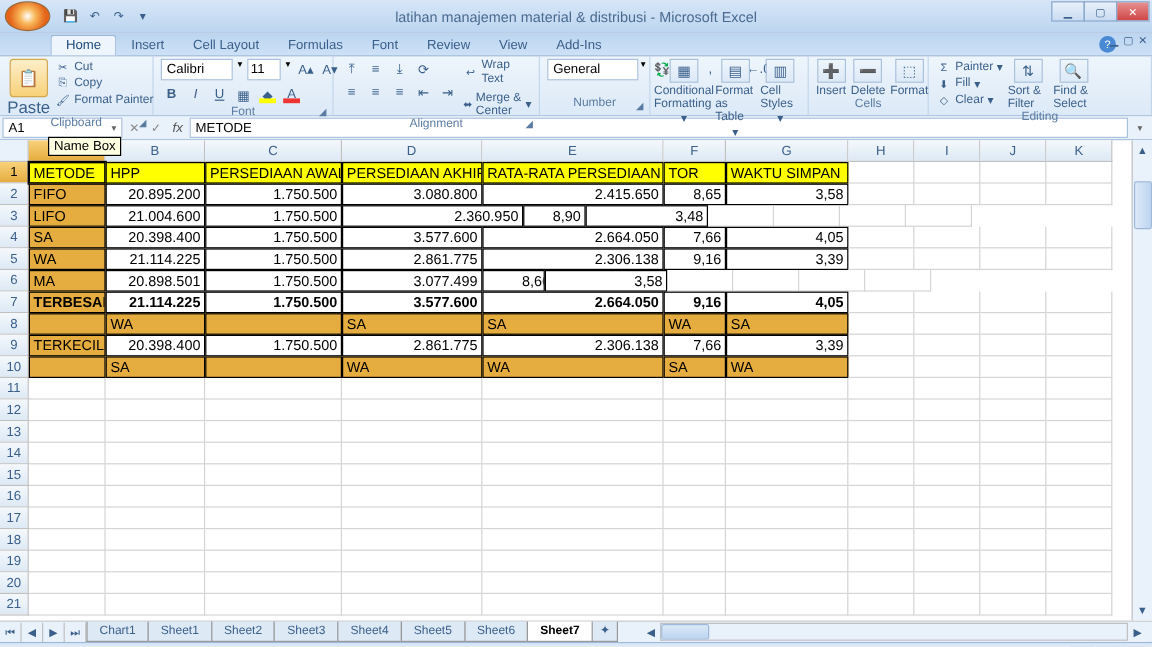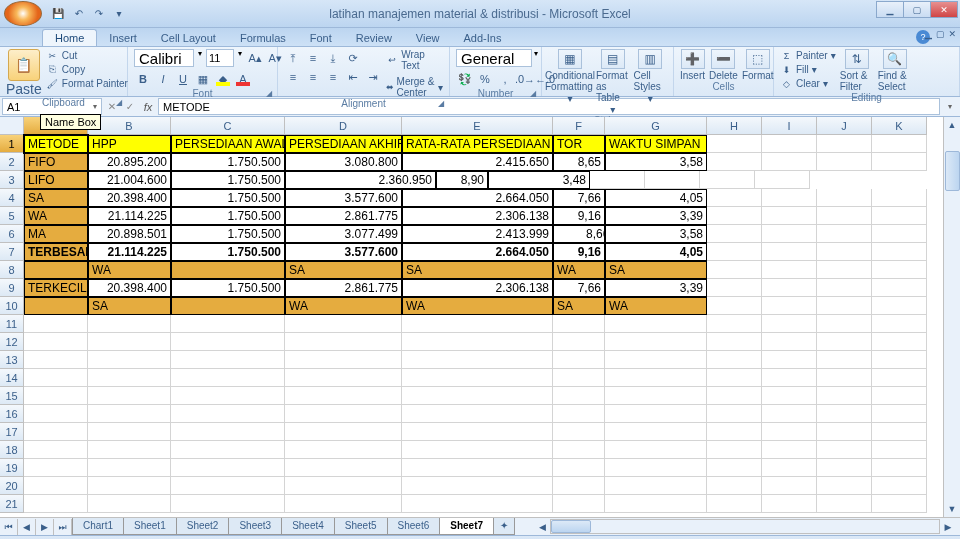--- a/index.html
+++ b/index.html
@@ -25,21 +25,21 @@
 
 .ribbon { height: 50px; background: linear-gradient(to bottom, #eef5fc, #dce9f7); display: flex; border-bottom: 1px solid #9db8d9; }
 .rgroup { border-right: 1px solid #c3d6ec; padding: 2px 6px; display: flex; flex-direction: column; position: relative; }
 .rgroup-content { flex: 1; display: flex; align-items: flex-start; gap: 4px; }
 .rgroup-label { height: 14px; text-align: center; font-size: 10px; color: #5a7ca3; position: relative; }
 .rgroup-label .launcher { position: absolute; right: -3px; bottom: 0; width: 10px; height: 10px; font-size: 8px; color: #5a7ca3; }
 .big-btn { width: 32px; height: 32px; background: linear-gradient(to bottom, #fdeec9, #f8d27a); border: 1px solid #d4a84f; border-radius: 3px; display: flex; align-items: center; justify-content: center; font-size: 14px; }
 .small-row { display: flex; flex-direction: column; gap: 1px; font-size: 10px; color: #3a5f8a; }
 .small-row div { display: flex; align-items: center; gap: 3px; white-space: nowrap; }
 .mini-ic { width: 13px; height: 13px; display: inline-flex; align-items: center; justify-content: center; font-size: 9px; }
-.font-name { width: 60px; height: 18px; border: 1px solid #aac1db; background: #fff; font-size: 15px; padding: 0 4px; }
+.font-name { width: 60px; height: 18px; border: 1px solid #aac1db; background: #fff; font-size: 11px; padding: 0 4px; }
 .font-size { width: 28px; height: 18px; border: 1px solid #aac1db; background: #fff; font-size: 11px; padding: 0 2px; text-align: left; }
 .icon-row { display: flex; gap: 2px; }
 .ic-btn { width: 18px; height: 18px; border: 1px solid transparent; display: flex; align-items: center; justify-content: center; font-size: 11px; color: #3a5f8a; }
 .colorbox { width: 14px; height: 4px; background: #e33; position: absolute; bottom: 1px; }
 .vcol { display: flex; flex-direction: column; gap: 1px; }
 .styles-btn { width: 44px; display: flex; flex-direction: column; align-items: center; font-size: 10px; color: #3a5f8a; gap: 1px; }
 .styles-btn .si { width: 24px; height: 20px; border: 1px solid #aac1db; background: linear-gradient(to bottom, #eef5fc, #dce9f7); display:flex; align-items:center; justify-content:center; font-size:12px; }
 
 
 .fbar { height: 20px; background: #e9f1fa; display: flex; align-items: center; border-bottom: 1px solid #9db8d9; padding: 0 2px; gap: 2px; }
@@ -200,21 +200,21 @@
             <span class="mini-ic">↩</span>
             <span>Wrap Text</span>
           </div>
         <div style="display:flex;gap:3px;align-items:center;margin-top:4px"><span class="mini-ic">⬌</span><span>Merge &amp; Center</span> ▾</div>
       </div>
     </div>
     <div class="rgroup-label"><span>Alignment</span><span class="launcher">◢</span></div>
   </div>
 
   <div class="rgroup" style="width:92px">
-    <div class="rgroup-content" style="flex-direction:column;gap:3px">
+    <div class="rgroup-content" style="flex-direction:row;gap:3px">
       <div style="display:flex">
           <input class="font-name" style="width: 76px;" value="General">
           <span style="font-size:8px;padding:0 2px">▾</span>
         </div>
       <div class="icon-row">
         <div class="ic-btn">💱</div>
         <div class="ic-btn">%</div>
         <div class="ic-btn">,</div>
         <div class="ic-btn">.0→</div>
         <div class="ic-btn">←.0</div>
@@ -389,21 +389,20 @@
             <div class="cell " style="width: 55px;"></div>
             <div class="cell " style="width: 55px;"></div>
             <div class="cell " style="width: 55px;"></div>
             <div class="cell " style="width: 55px;"></div>
           </div>
           <div class="cell-row">
             <div class="cell label-cell" style="width: 64px;">MA</div>
             <div class="cell data-cell" style="width: 83px;">20.898.501</div>
             <div class="cell data-cell" style="width: 114px;">1.750.500</div>
             <div class="cell data-cell" style="width: 117px;">3.077.499</div>
-            <div class="cell data-cell" style="width: 151px;">2.413.999</div>
             <div class="cell data-cell" style="width: 52px; padding-left: 32px;">8,66</div>
             <div class="cell data-cell" style="width: 102px;">3,58</div>
             <div class="cell " style="width: 55px;"></div>
             <div class="cell " style="width: 55px;"></div>
             <div class="cell " style="width: 55px;"></div>
             <div class="cell " style="width: 55px;"></div>
           </div>
           <div class="cell-row">
             <div class="cell label-cell bold" style="width: 64px;">TERBESAR</div>
             <div class="cell data-cell bold" style="width: 83px;">21.114.225</div>

